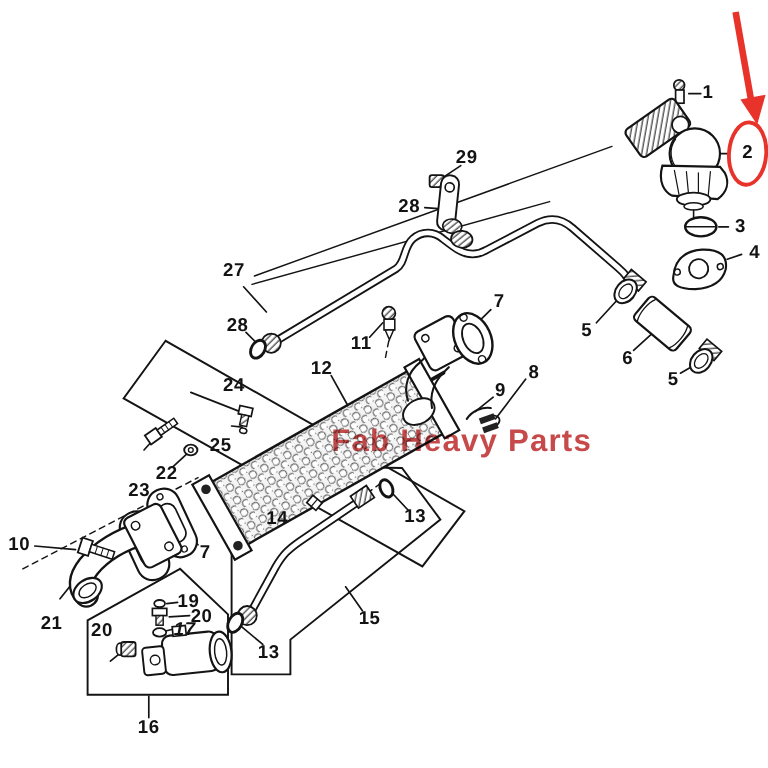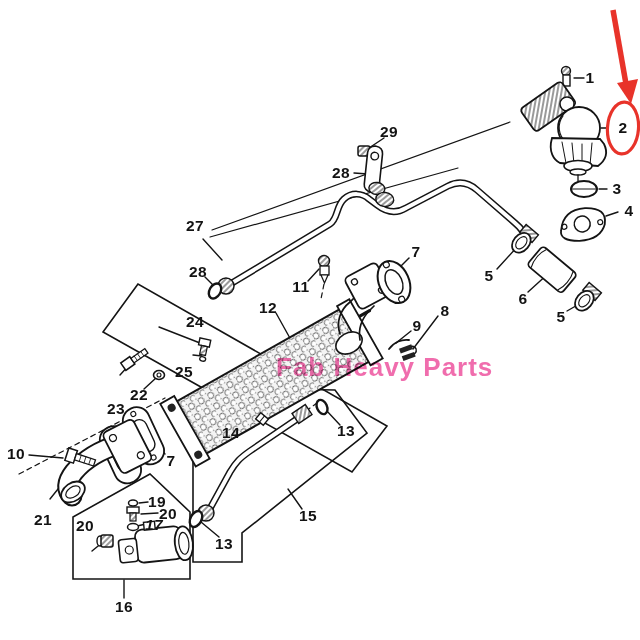--- a/index.html
+++ b/index.html
@@ -284,21 +284,21 @@
       </g>
     </g>
 
     <g fill="none">
       <line x1="613" y1="10" x2="626" y2="84" class="red-stroke" stroke-width="5.5"></line>
       <polygon points="631,104 617,83 638,79" class="red-fill" stroke="none"></polygon>
       <ellipse cx="623" cy="128" rx="15.5" ry="26" transform="rotate(4 623 128)" class="red-stroke" stroke-width="3.2"></ellipse>
     </g>
   </svg>
 
-  <div id="watermark" style="color: #ec4899;">Fab Heavy Parts</div>
+  <div id="watermark" style="color: #b91c1c;">Fab Heavy Parts</div>
 
   <div id="callout-layer">
       <div class="callout" style="left: 590px; top: 78px;">1</div>
       <div class="callout" style="left: 623px; top: 128px;">2</div>
       <div class="callout" style="left: 617px; top: 189px;">3</div>
       <div class="callout" style="left: 629px; top: 211px;">4</div>
       <div class="callout" style="left: 489px; top: 276px;">5</div>
       <div class="callout" style="left: 523px; top: 299px;">6</div>
       <div class="callout" style="left: 561px; top: 317px;">5</div>
       <div class="callout" style="left: 416px; top: 252px;">7</div>

